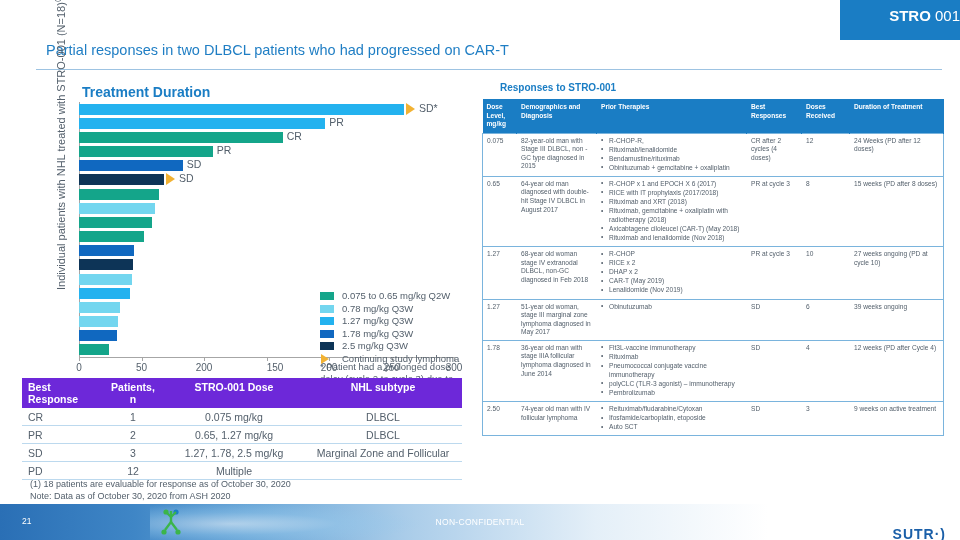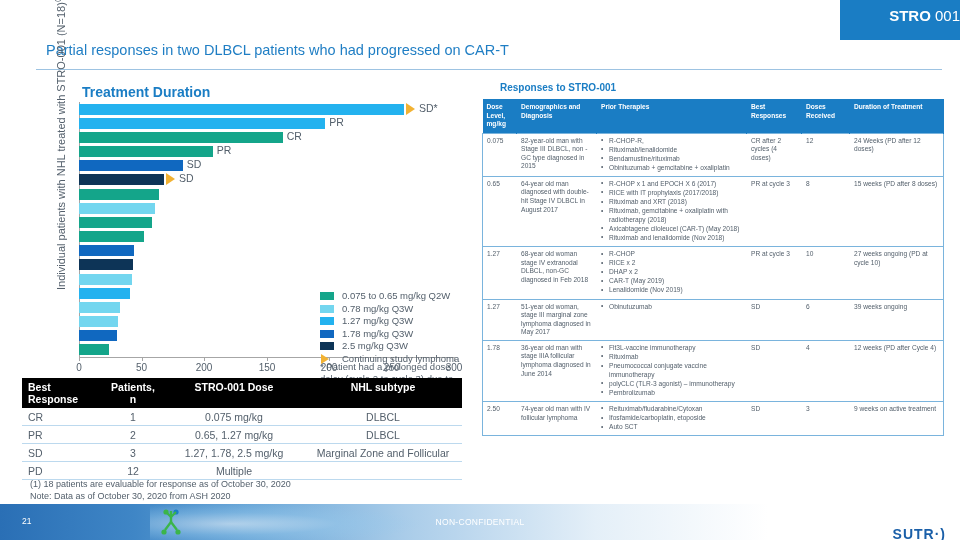--- a/index.html
+++ b/index.html
@@ -85,21 +85,21 @@
     position:absolute; left:300px; top:283px; width:152px;
     font-size:9.5px; color:#54606c; line-height:11.5px;
   }
 
   
   #resp-table {
     position:absolute; left:22px; top:378px; width:440px;
     border-collapse:collapse; font-size:10.5px; color:#54606c;
   }
   #resp-table th {
-    background:#000000; color:#ffffff; font-weight:bold;
+    background:#6d28d9; color:#ffffff; font-weight:bold;
     padding:3px 6px; text-align:left; vertical-align:top; line-height:12px;
   }
   #resp-table th.c { text-align:center; }
   #resp-table td {
     border-bottom:1px solid #bcd9ee; padding:2.5px 6px; line-height:12px;
   }
   #resp-table td.c { text-align:center; }
   #notes {
     position:absolute; left:30px; top:478px;
     font-size:9px; color:#54606c; line-height:12px;
@@ -234,21 +234,21 @@
       </div>
     </div>
   <div id="xaxis">
       <div class="xtick" style="left: 0px;"></div>
       <div class="xticklabel" style="left: 0px;">0</div>
       <div class="xtick" style="left: 62.5px;"></div>
       <div class="xticklabel" style="left: 62.5px;">50</div>
       <div class="xtick" style="left: 125px;"></div>
       <div class="xticklabel" style="left: 125px;">200</div>
       <div class="xtick" style="left: 187.5px;"></div>
-      <div class="xticklabel" style="left: 188px;">150</div>
+      <div class="xticklabel" style="left: 196px;">150</div>
       <div class="xtick" style="left: 250px;"></div>
       <div class="xticklabel" style="left: 250px;">200</div>
       <div class="xtick" style="left: 312.5px;"></div>
       <div class="xticklabel" style="left: 312.5px; font-style: italic;">250</div>
       <div class="xtick" style="left: 375px;"></div>
       <div class="xticklabel" style="left: 375px;">300</div>
     </div>
   <div id="xaxis-title">Study day</div>
 
   <div id="legend">

